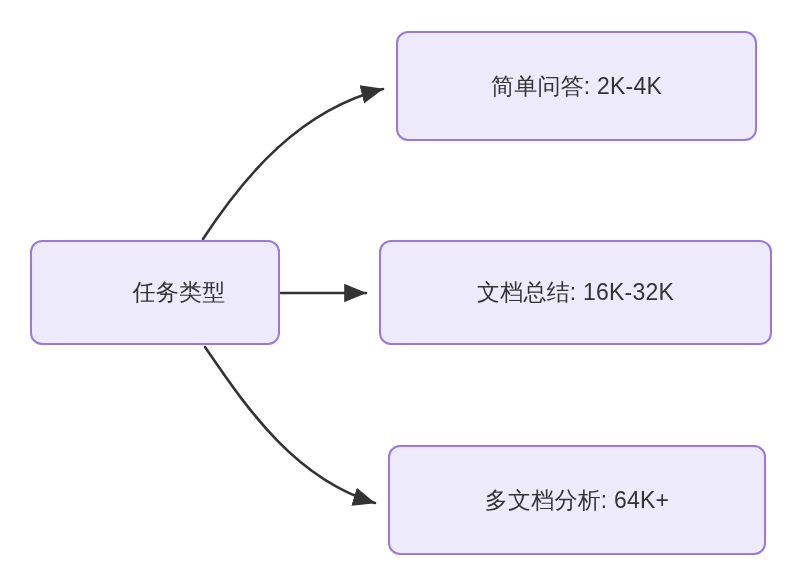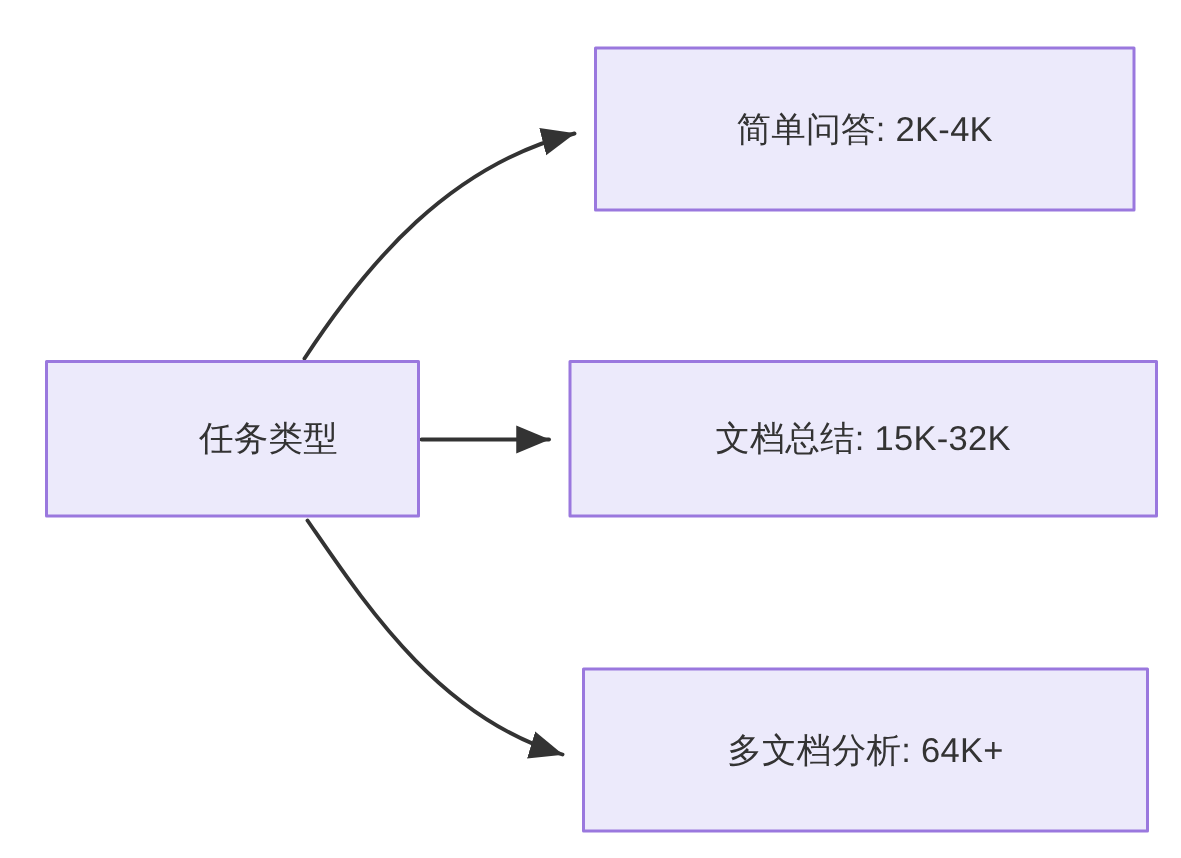--- a/index.html
+++ b/index.html
@@ -23,21 +23,21 @@
     top: 0;
     width: 787px;
     height: 572px;
     pointer-events: none;
   }
   .node {
     position: absolute;
     box-sizing: border-box;
     background: #ECEAFB;
     border: 2px solid #9A78DE;
-    border-radius: 1px;
+    border-radius: 12px;
     display: flex;
     align-items: center;
     justify-content: center;
     color: #333333;
     font-size: 23px;
     line-height: 1.25;
     white-space: nowrap;
     letter-spacing: 0.2px;
   }
   #node-source {
@@ -91,20 +91,20 @@
 
   <div class="node" id="node-source">
     <span class="node-label">任务类型</span>
   </div>
 
   <div class="node" id="node-task-1">
     <span class="node-label">简单问答: 2K-4K</span>
   </div>
 
   <div class="node" id="node-task-2">
-    <span class="node-label">文档总结: 15K-32K</span>
+    <span class="node-label">文档总结: 16K-32K</span>
   </div>
 
   <div class="node" id="node-task-3">
     <span class="node-label">多文档分析: 64K+</span>
   </div>
 
 </div>
 
 </body></html>

